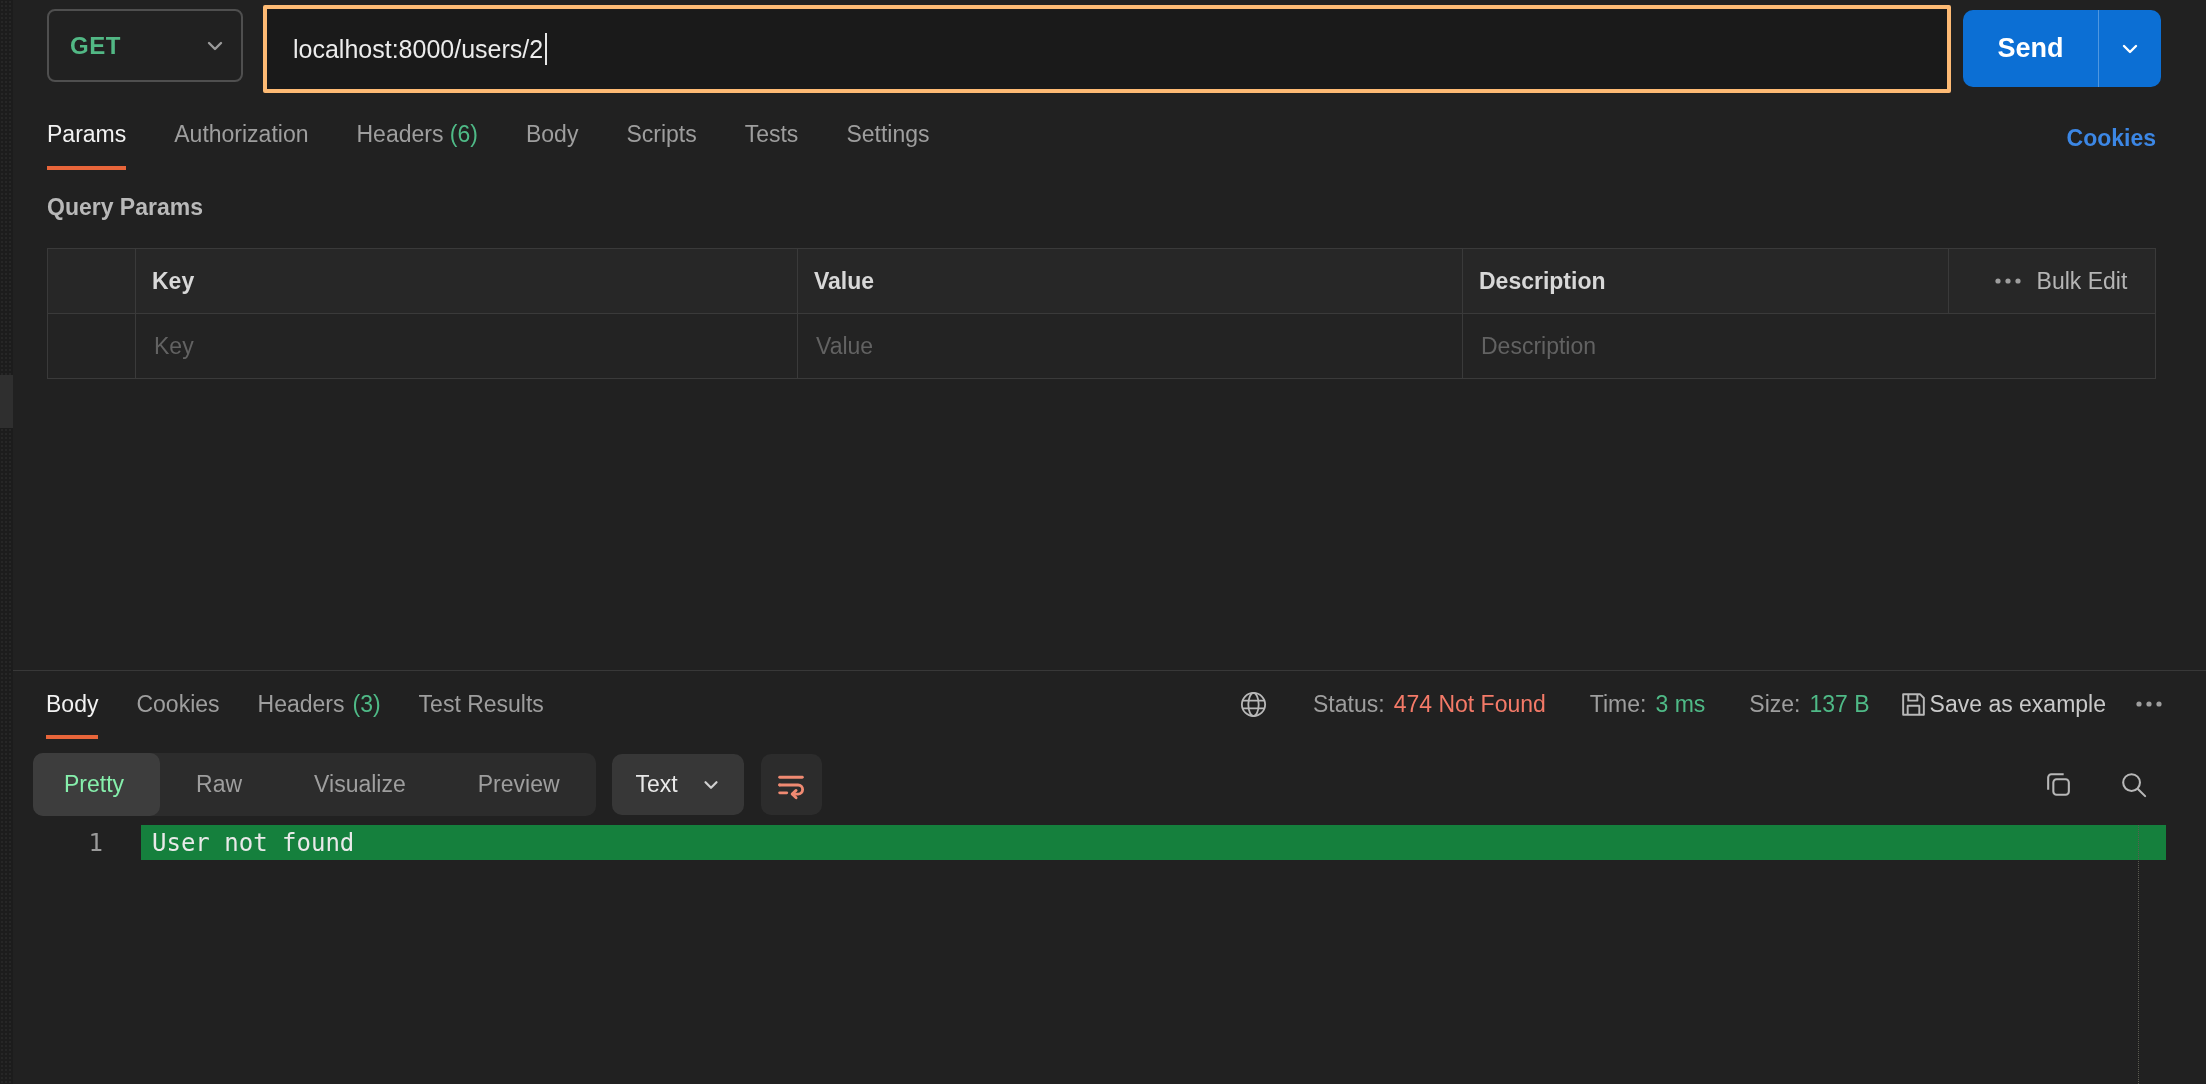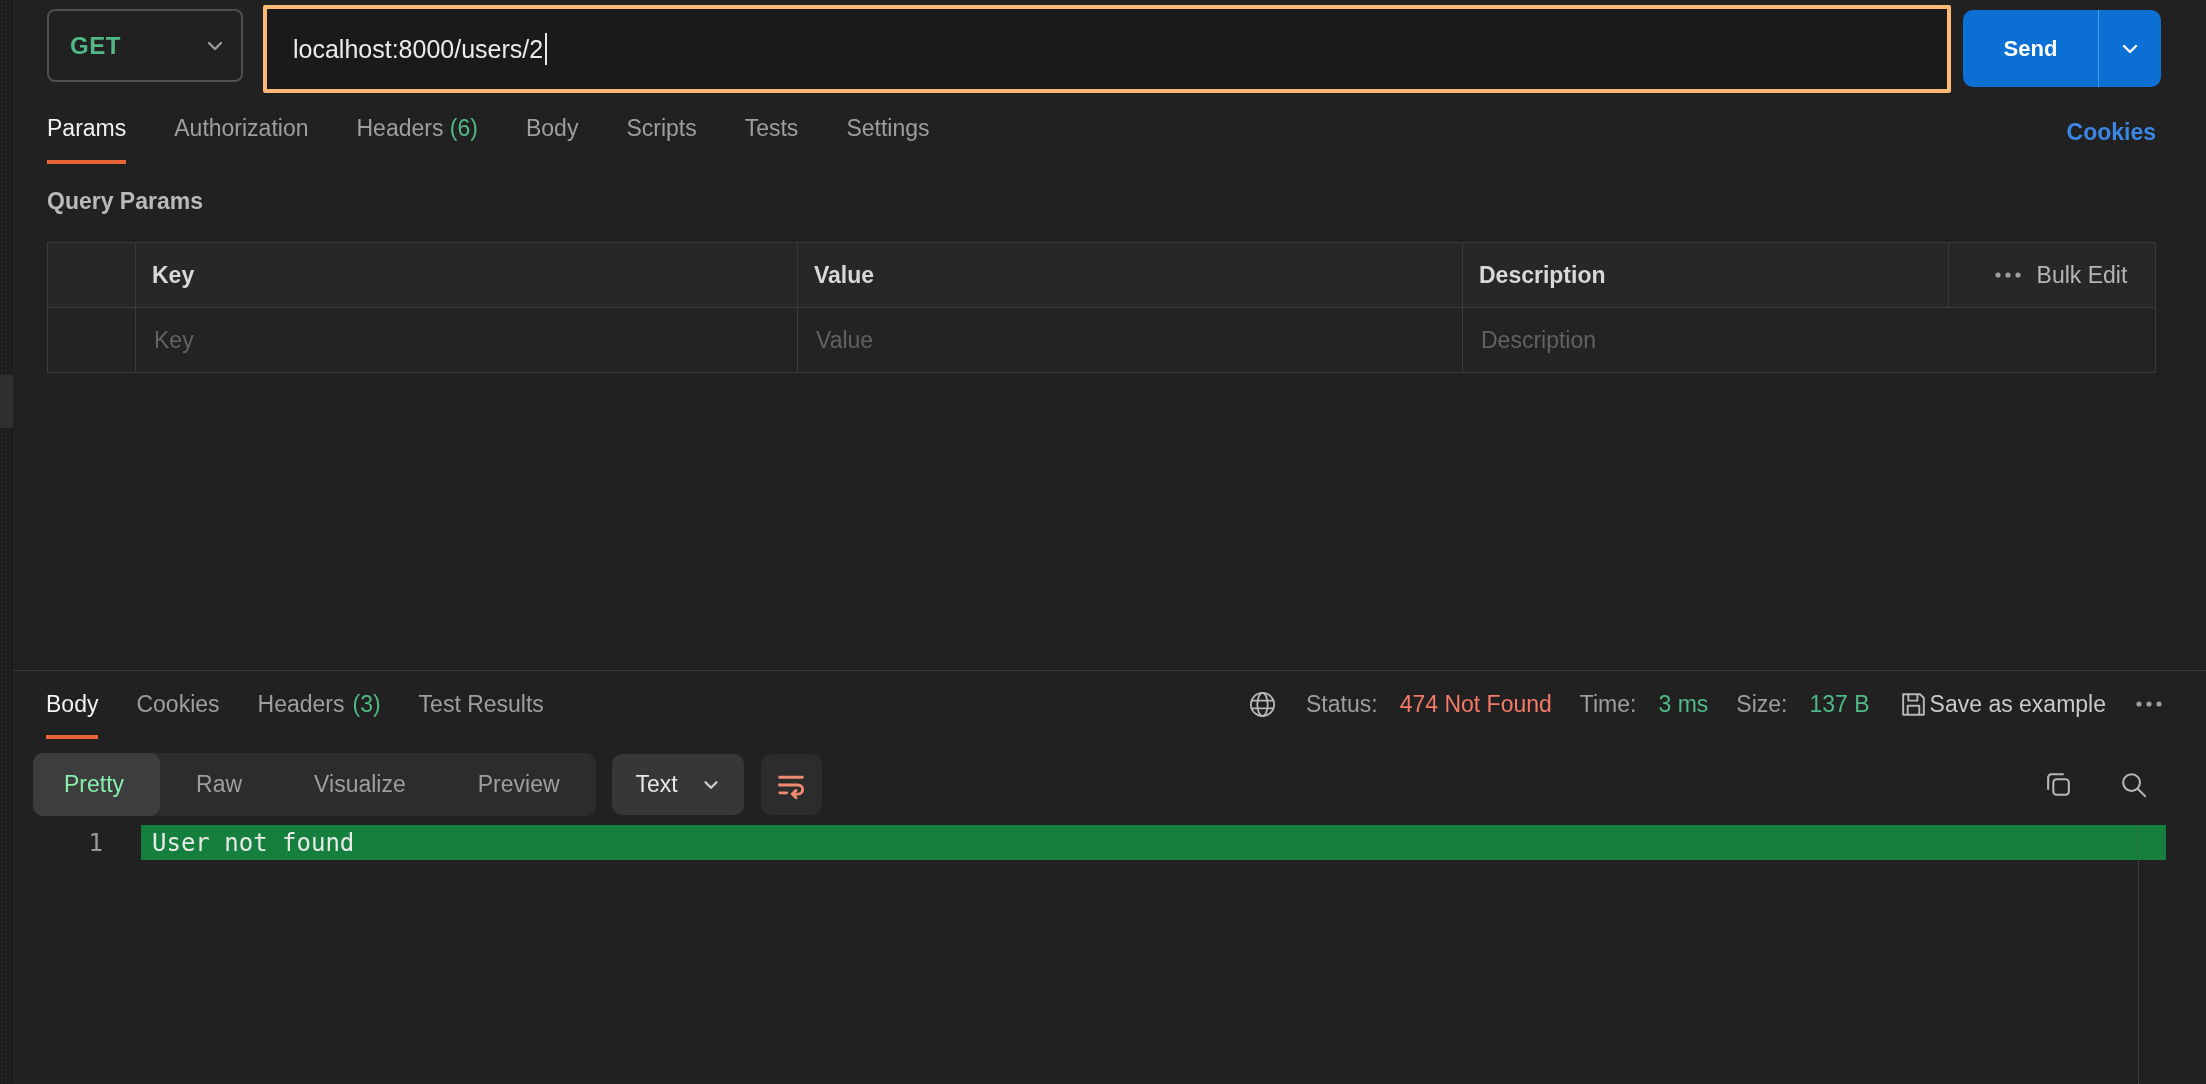--- a/index.html
+++ b/index.html
@@ -40,28 +40,28 @@
     display:flex; align-items:center; padding-left:26px;
   }
   .url-text { font-size:25px; color:#ececec; }
   .caret { display:inline-block; width:2px; height:32px; background:#e6e6e6; margin-left:2px; vertical-align:-7px; }
   .send-group {
     flex:none; width:198px; height:77px; margin-left:12px; margin-top:3px;
     background:#0c6fd4; border-radius:10px; display:flex; overflow:hidden; cursor:pointer;
   }
   .send-main {
     flex:1; display:flex; align-items:center; justify-content:center;
-    color:#ffffff; font-size:22px; font-weight:700;
+    color:#ffffff; font-size:27px; font-weight:700;
     border-right:1px solid rgba(255,255,255,0.28);
   }
   .send-caret { width:62px; display:flex; align-items:center; justify-content:center; color:#fff; }
 
   
   .req-tabs { display:flex; align-items:flex-end; margin:24px 50px 0 34px; }
-  .tabs-left { display:flex; gap:48px; flex:1; }
+  .tabs-left { display:flex; gap:48px; flex:1;margin-top:6px; }
   .tab {
     font-size:23px; color:#9e9e9e; padding-bottom:18px; cursor:pointer;
     border-bottom:4px solid transparent; white-space:nowrap;
   }
   .tab.active { color:#f2f2f2; border-bottom-color:#e8653a; }
   .tab .count { color:#4fba87; }
   .cookies-link { font-size:23px; font-weight:600; color:#3c87e5; cursor:pointer; padding-bottom:18px; }
 
   .section-title { margin:24px 0 0 34px; font-size:23px; font-weight:600; color:#b9b9b9; }
 
@@ -95,21 +95,21 @@
   .resp-head { height:66px; display:flex; align-items:center; justify-content:space-between; padding:0 42px 0 33px; }
   .resp-tabs { display:flex; gap:38px; align-items:center; height:100%; }
   .rtab {
     font-size:23px; color:#9e9e9e; cursor:pointer; height:100%;
     display:flex; align-items:center; border-bottom:4px solid transparent; margin-bottom:-4px;
     white-space:nowrap;
   }
   .rtab.active { color:#f2f2f2; border-bottom-color:#e8653a; }
   .rtab .count { color:#4fba87; margin-left:8px; }
   .resp-meta { display:flex; align-items:center; gap:28px; font-size:23px; }
-  .meta-pair { display:flex; gap:22px; white-space:nowrap; }
+  .meta-pair { display:flex; gap:9px; white-space:nowrap;margin-left:16px; }
   .meta-label { color:#9e9e9e; }
   .v-red { color:#f47a68; }
   .v-green { color:#4fba87; }
   .save-example { display:flex; align-items:center; gap:1px; color:#c9c9c9; cursor:pointer; white-space:nowrap; }
   .icon30 { width:31px; height:31px; color:#b8b8b8; flex:none; }
 
   
   .resp-toolbar { position:absolute; left:0; right:0; top:82px; height:63px; display:flex; align-items:center; padding:0 57px 0 20px; }
   .seg-group { display:flex; height:63px; background:#2c2c2c; border-radius:10px; align-items:stretch; }
   .seg {

